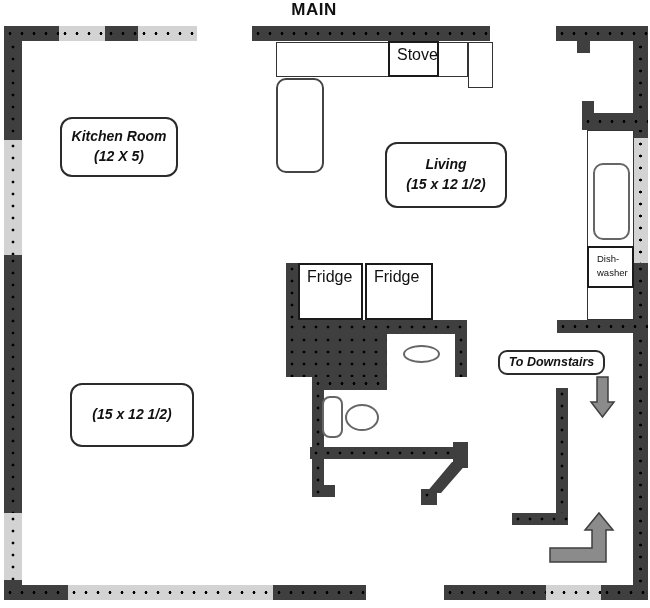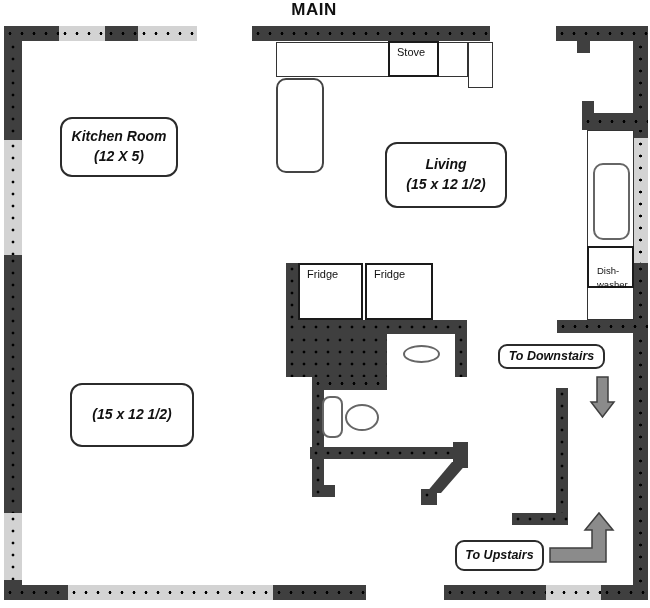--- a/index.html
+++ b/index.html
@@ -13,32 +13,32 @@
   .light{background-color:#d3d3d3;}
   .dots-h{background-image:radial-gradient(circle,#000 1.2px,transparent 1.7px);
           background-size:12px 100%;background-repeat:repeat-x;}
   .dots-v{background-image:radial-gradient(circle,#000 1.2px,transparent 1.7px);
           background-size:100% 12px;background-repeat:repeat-y;}
   .dots-grid{background-image:radial-gradient(circle,#000 1.2px,transparent 1.7px);
           background-size:12px 12px;}
   
   .counter{position:absolute;background:#fff;border:1px solid #333;box-sizing:border-box;}
   .appliance{position:absolute;background:#fff;border:2px solid #1a1a1a;box-sizing:border-box;
-             font-size:11px;padding:3px 0 0 7px;}
+             font-size:16px;padding:3px 0 0 7px;}
   .fixture{position:absolute;background:#fff;border:2px solid #666;box-sizing:border-box;}
   .round{border-radius:10px;}
   .oval{border-radius:50%;}
   
   .tag{position:absolute;background:#fff;border:2px solid #2b2b2b;border-radius:12px;
        display:flex;flex-direction:column;align-items:center;justify-content:center;
        font-weight:bold;font-style:italic;font-size:14px;line-height:1.4;box-sizing:border-box;}
-  .tag-small{font-size:12.5px;border-radius:9px;line-height:1.1;}
+  .tag-small{font-size:12.5px;border-radius:9px;line-height:1.1;margin-top:6px;}
   .title{position:absolute;left:279px;top:0px;width:70px;text-align:center;
          font-weight:bold;font-size:17px;letter-spacing:.5px;}
-  .dw{font-size:9.5px;line-height:1.5;padding:16px 0 0 8px;}
+  .dw{font-size:9.5px;line-height:1.5;padding:4px 0 0 8px;}
   svg{position:absolute;left:0;top:0;}
 </style>
 </head>
 <body>
 
 <div class="plan">
 
   <div class="title">MAIN</div>
 
   <div class="wall dark dots-h" style="left:4px;top:26px;width:55px;height:15px"></div>
@@ -120,17 +120,14 @@
   <div class="tag" style="left:385px;top:142px;width:122px;height:66px">
     <span>Living</span>
     <span>(15 x 12 1/2)</span>
   </div>
   <div class="tag" style="left:70px;top:383px;width:124px;height:64px">
     <span>(15 x 12 1/2)</span>
   </div>
   <div class="tag tag-small" style="left:498px;top:344px;width:107px;height:25px">
     <span>To Downstairs</span>
   </div>
-  <div class="tag tag-small" style="left:455px;top:540px;width:89px;height:31px">
-    <span>To Upstairs</span>
-  </div>
 
 </div>
 
 </body></html>

